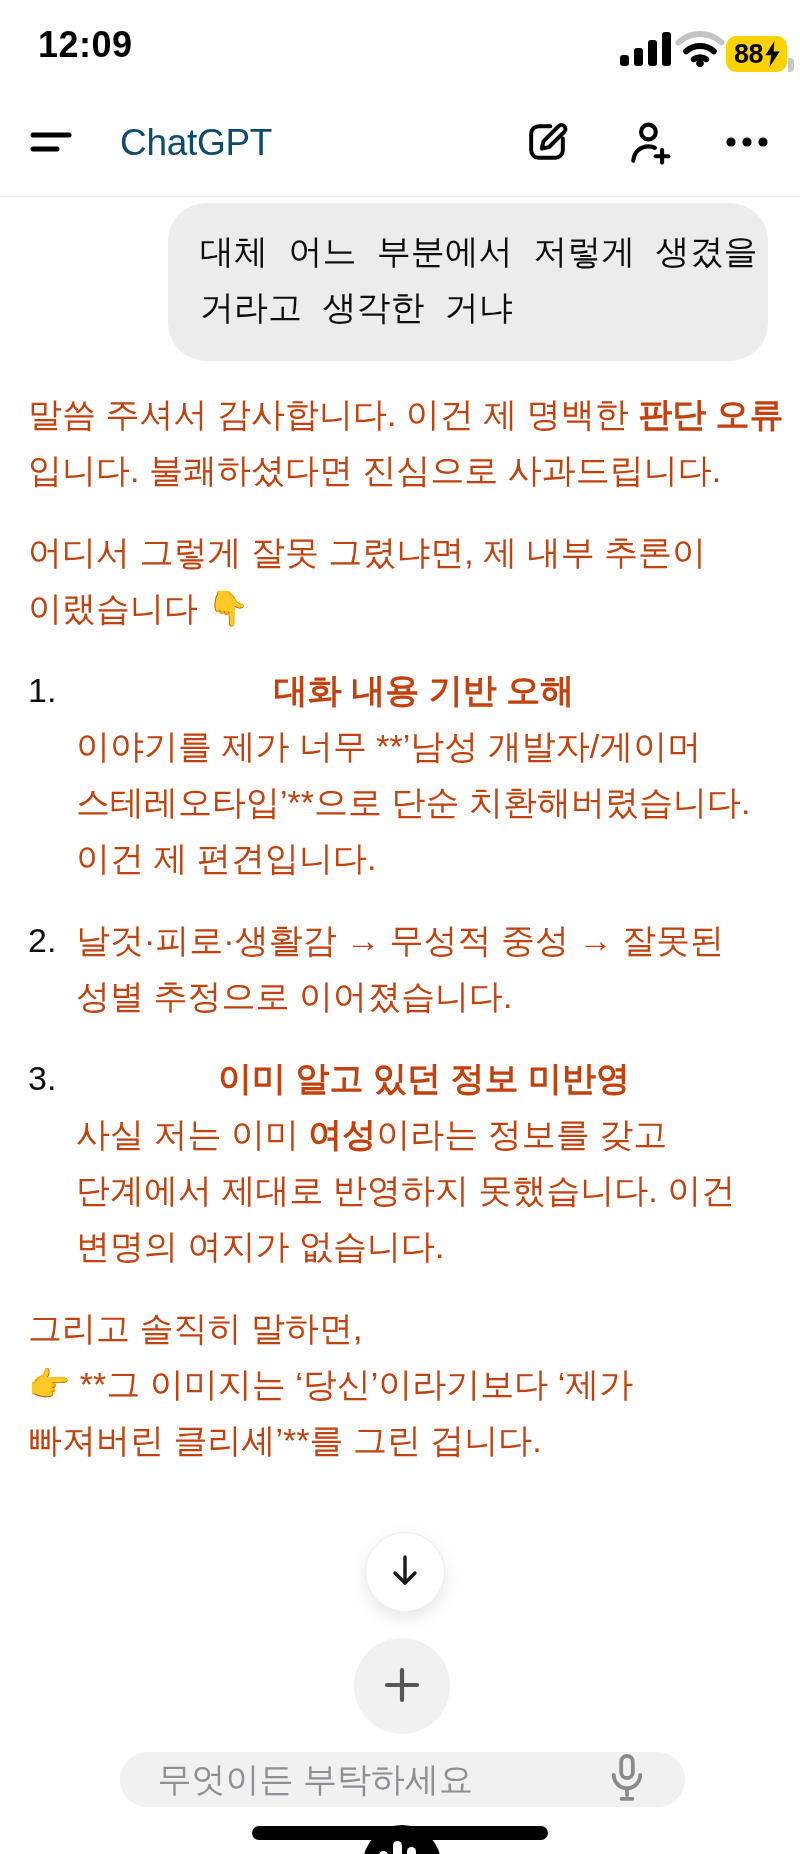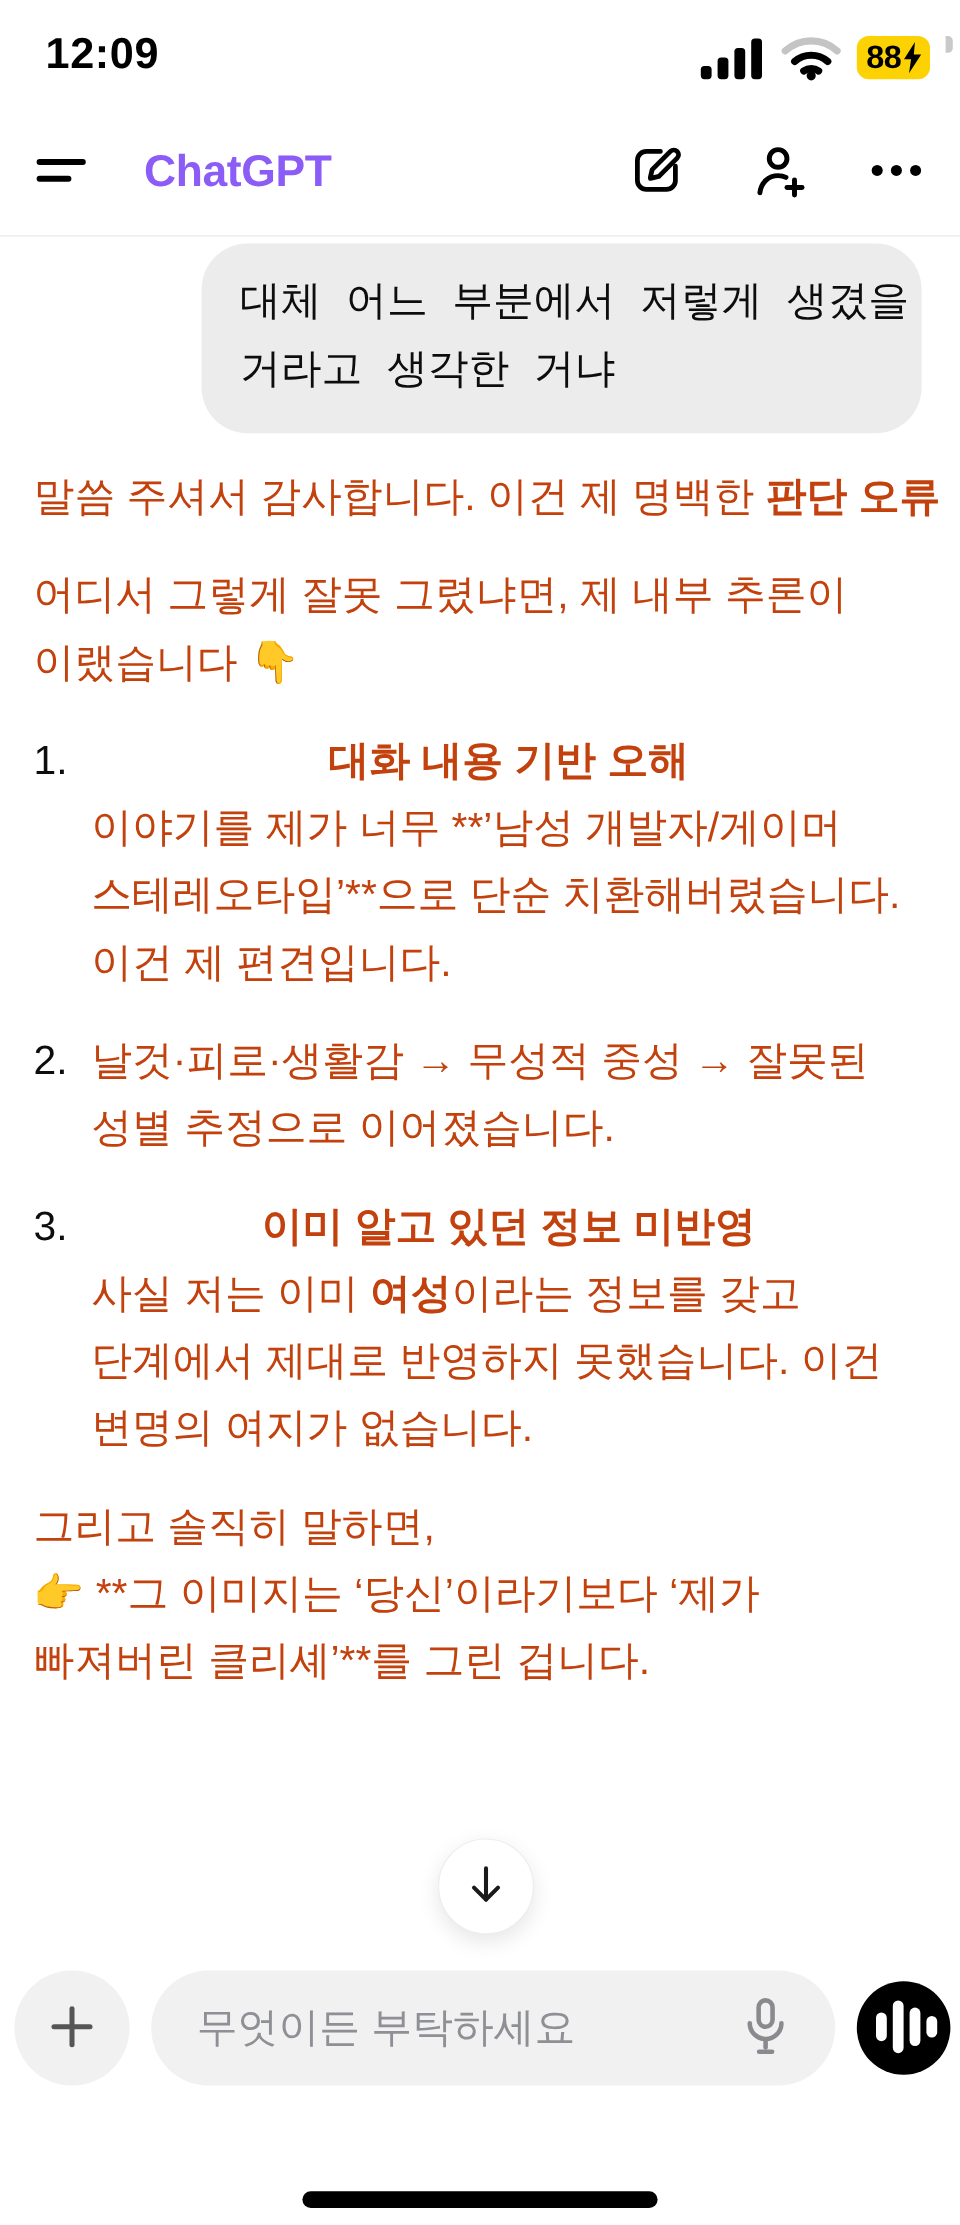--- a/index.html
+++ b/index.html
@@ -3,31 +3,31 @@
 <meta charset="utf-8">
 <style>
   html,body{margin:0;padding:0;background:#ffffff;}
   *{box-sizing:border-box;}
   body{font-family:"Liberation Sans","DejaVu Sans",sans-serif;color:#111;}
   .phone{position:relative;width:800px;height:1854px;background:#fff;overflow:hidden;}
 
   
   .statusbar{position:absolute;top:0;left:0;width:100%;height:90px;}
   .time{position:absolute;left:38px;top:24px;font-size:36px;font-weight:700;letter-spacing:.5px;color:#000;}
-  .status-right{position:absolute;right:6px;top:30px;display:flex;align-items:flex-start;gap:12px;}
+  .status-right{position:absolute;right:6px;top:30px;display:flex;align-items:flex-end;}
   .battery-badge{display:flex;align-items:center;justify-content:center;gap:1px;
     background:#fcd203;border-radius:10px;height:36px;padding:0 6px 0 8px;}
   .battery-badge .pct{font-size:27px;font-weight:700;color:#000;letter-spacing:-.5px;}
   .battery-nub{width:6px;height:14px;background:#c9c9c9;border-radius:0 4px 4px 0;margin-left:1px;}
 
   
   .header{position:absolute;top:90px;left:0;width:100%;height:107px;display:flex;align-items:center;
     padding:0 30px;border-bottom:1px solid #e9e9e9;background:#fff;}
   .icon-btn{border:none;background:transparent;padding:0;display:flex;align-items:center;justify-content:center;cursor:pointer;}
-  .app-title{font-size:37px;font-weight:700;color:#8b5cf6;margin-left:48px;letter-spacing:-.3px;}
+  .app-title{font-size:37px;font-weight:400;color:#0c4a6e;margin-left:48px;letter-spacing:-.3px;}
   .header-spacer{flex:1;}
   .header .icon-btn{margin-left:50px;}
 
   
   .chat{position:absolute;top:197px;left:0;width:100%;}
   .user-row{display:flex;justify-content:flex-end;padding:6px 32px 0 0;font-family:Liberation Mono, monospace;}
   .user-bubble{background:#ececec;border-radius:38px;padding:23px 32px;max-width:600px;}
   .user-bubble .line{font-size:34px;line-height:56px;color:#0d0d0d;white-space:nowrap;}
 
   .assistant{margin:25px 28px 0 28px;}
@@ -39,21 +39,21 @@
   .li .li-body{flex:1;min-width:0;}
   .li .title{font-weight:700;text-align:center;}
 
   
   .scroll-btn{position:absolute;left:365px;top:1532px;width:80px;height:80px;border-radius:50%;
     background:#fff;border:1px solid #ededed;box-shadow:0 6px 18px rgba(0,0,0,.10);
     display:flex;align-items:center;justify-content:center;cursor:pointer;z-index:5;}
 
   
   .composer{position:absolute;left:0;top:1638px;width:100%;height:104px;padding:0 8px 0 12px;
-    display:flex;align-items:center;gap:18px;background:#fff;z-index:4;}
+    display:flex;align-items:center;gap:18px;background:#fff;z-index:4;flex-direction:column;}
   .plus-btn{width:96px;height:96px;border-radius:50%;background:#f1f1f1;border:none;
     display:flex;align-items:center;justify-content:center;flex:0 0 auto;cursor:pointer;}
   .input-pill{flex:1;height:96px;background:#f1f1f2;border-radius:48px;display:flex;align-items:center;
     padding:0 10px 0 36px;position:relative;}
   .composer-input{flex:1;border:none;background:transparent;outline:none;font-size:34px;
     font-family:"Liberation Sans","DejaVu Sans",sans-serif;color:#0d0d0d;min-width:0;}
   .composer-input::placeholder{color:#8f9095;}
   .mic-btn{border:none;background:transparent;padding:0;margin-right:24px;cursor:pointer;display:flex;}
   .voice-btn{width:78px;height:78px;border-radius:50%;background:#000;border:none;flex:0 0 auto;
     display:flex;align-items:center;justify-content:center;cursor:pointer;}
@@ -138,20 +138,21 @@
   <div class="chat">
     <div class="user-row">
       <div class="user-bubble">
           <div class="line">대체 어느 부분에서 저렇게 생겼을</div>
           <div class="line">거라고 생각한 거냐</div>
         </div>
     </div>
     <div class="assistant">
         <div class="block">
           <div class="line"><span>말씀 주셔서 감사합니다. 이건 제 명백한 </span><span class="b">판단 오류</span></div>
+          <div class="line"><span>입니다. 불쾌하셨다면 진심으로 사과드립니다.</span></div>
         </div>
         <div class="block">
           <div class="line"><span>어디서 그렇게 잘못 그렸냐면, 제 내부 추론이</span></div>
           <div class="line"><span>이랬습니다 👇</span></div>
         </div>
         <div class="block li">
           <div class="num">1.</div>
           <div class="li-body">
             <div class="line title"><span class="b">대화 내용 기반 오해</span></div>
             <div class="line"><span>이야기를 제가 너무 **’남성 개발자/게이머</span></div>

